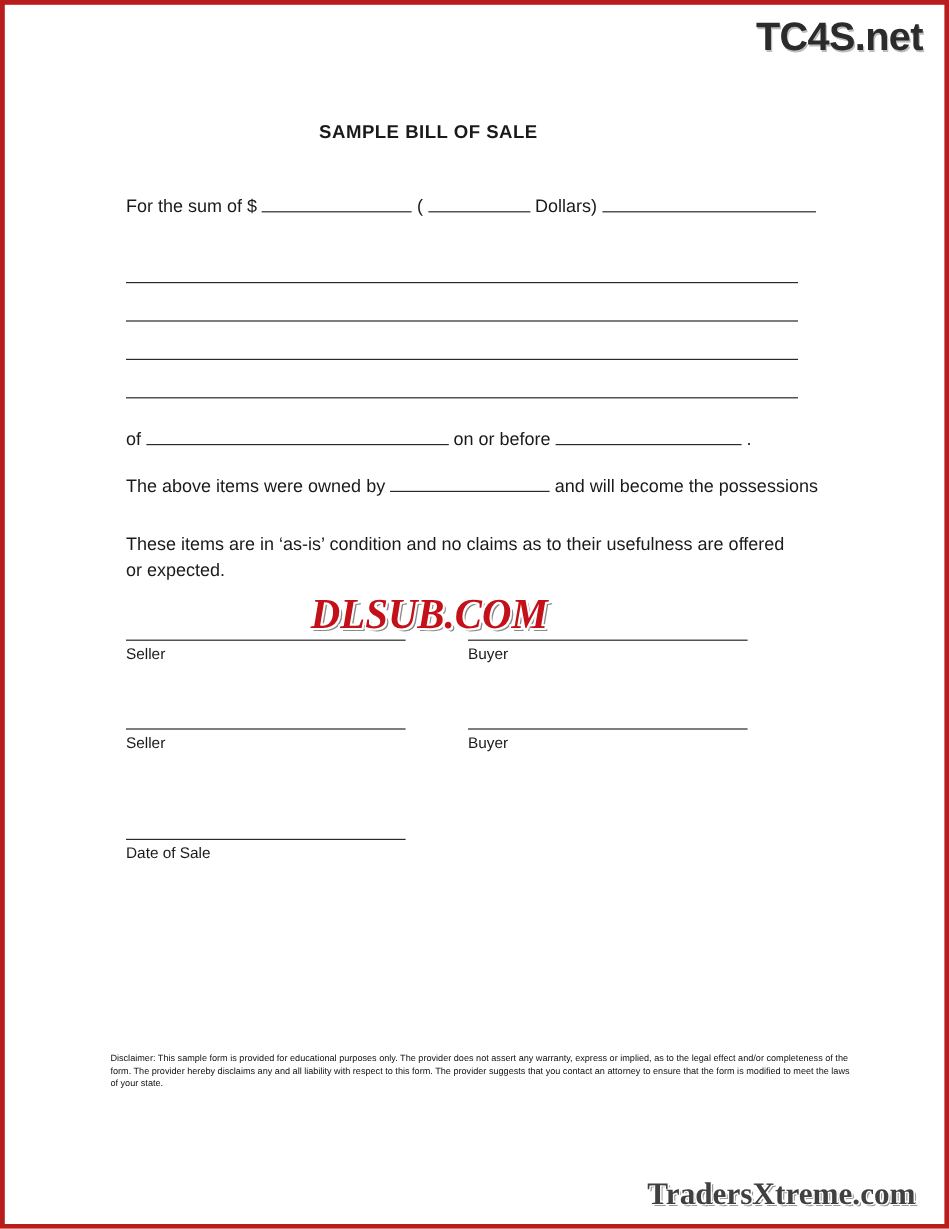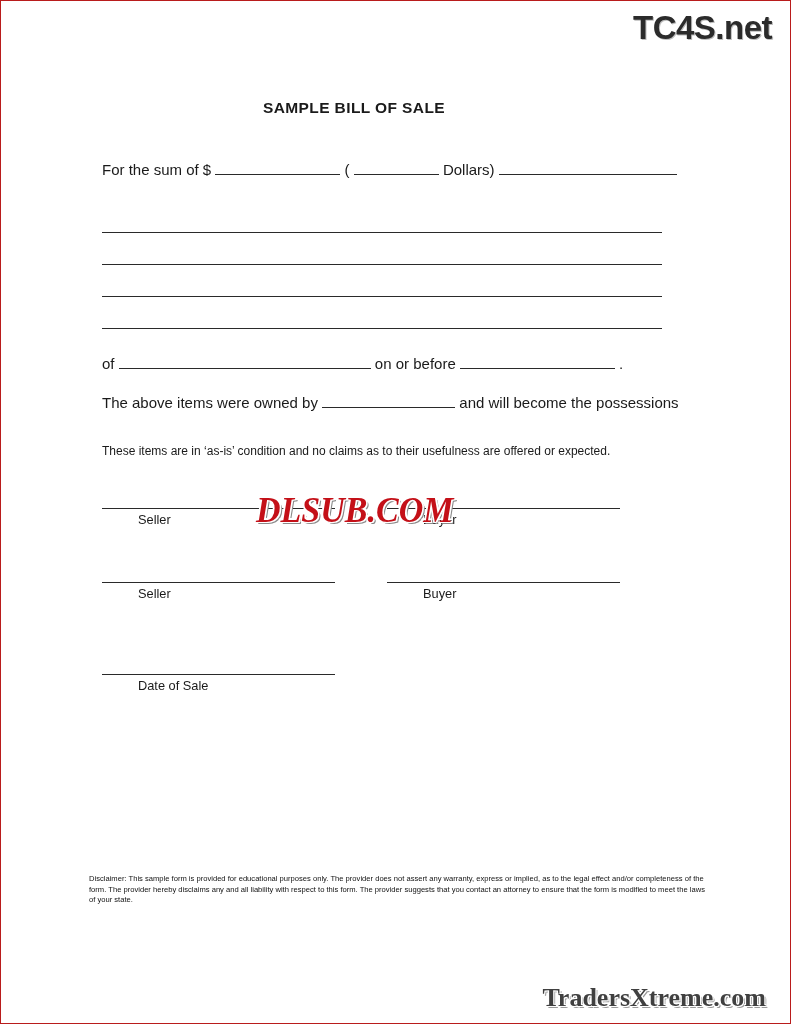--- a/index.html
+++ b/index.html
@@ -14,21 +14,21 @@
     color: #1a1a1a;
     position: relative;
     overflow: hidden;
   }
 
   .page {
     position: absolute;
     left: 0; top: 0;
     width: 791px;
     height: 1024px;
-    border: 1px solid #b91c1c;
+    border: 4px solid #b91c1c;
     box-sizing: border-box;
     background: #fff;
   }
 
   
   .brand-top {
     position: absolute;
     right: 18px;
     top: 8px;
     font-size: 33px;
@@ -86,21 +86,21 @@
     margin-top: 20px;
     margin-bottom: 24px;
   }
   .blank-line {
     border-bottom: 1px solid #2a2a2a;
     height: 31px;
     width: 560px;
   }
 
   .para {
-    font-size: 12px;
+    font-size: 15px;
     line-height: 22px;
     margin-top: 26px;
     margin-bottom: 10px;
   }
 
   
   .sig-block {
     position: relative;
     margin-top: 28px;
     height: 46px;
@@ -113,21 +113,20 @@
   .sig-right { left: 285px; }
 
   .sig-rule {
     width: 233px;
     border-bottom: 1px solid #2a2a2a;
     height: 18px;
   }
   .sig-label {
     font-size: 12.8px;
     margin-top: 3px;
-    margin-left: 36px;
   }
 
   .date-block {
     position: relative;
     margin-top: 46px;
     height: 40px;
   }
 
   
   .wm-center {

